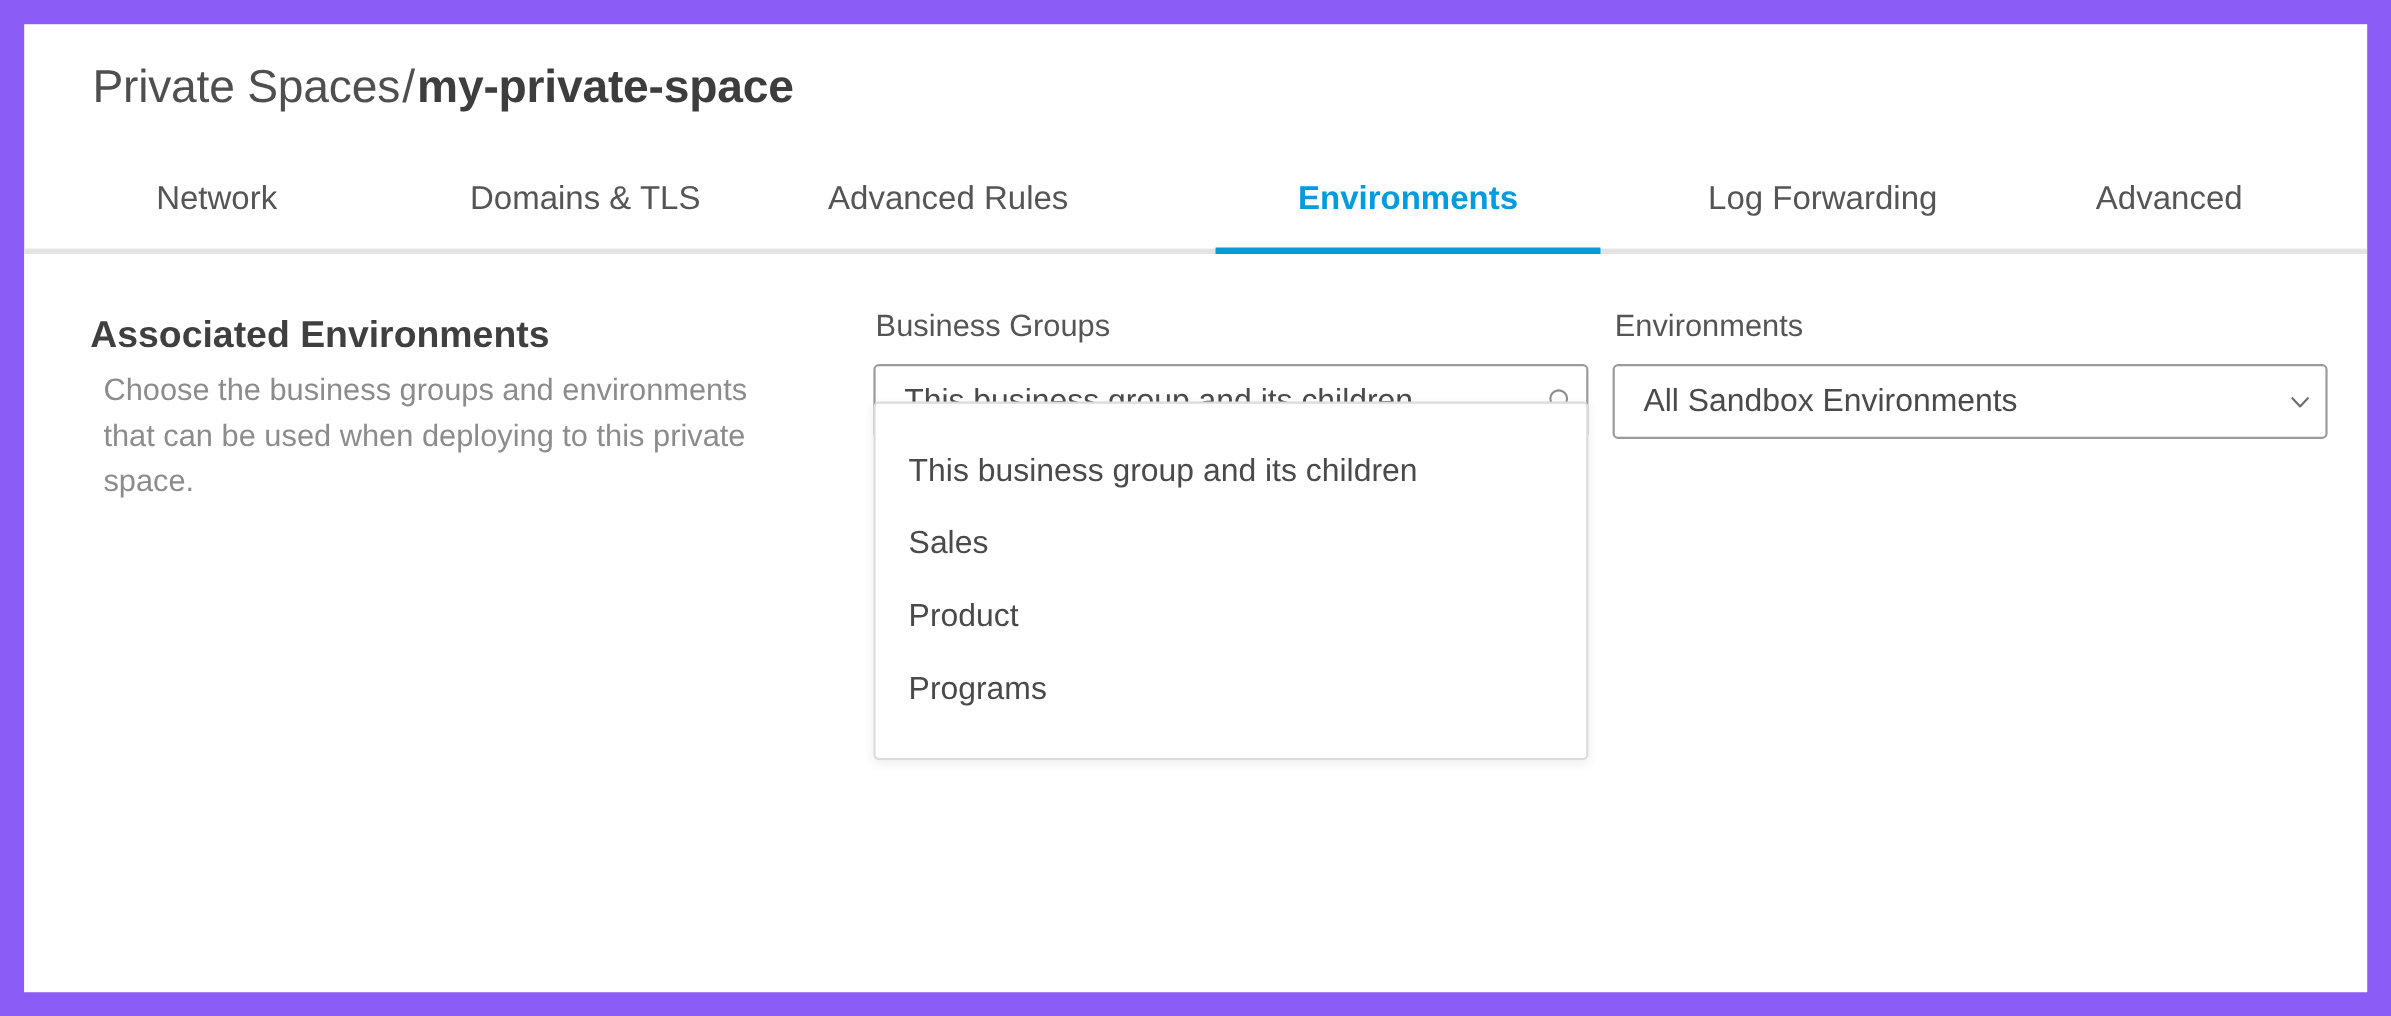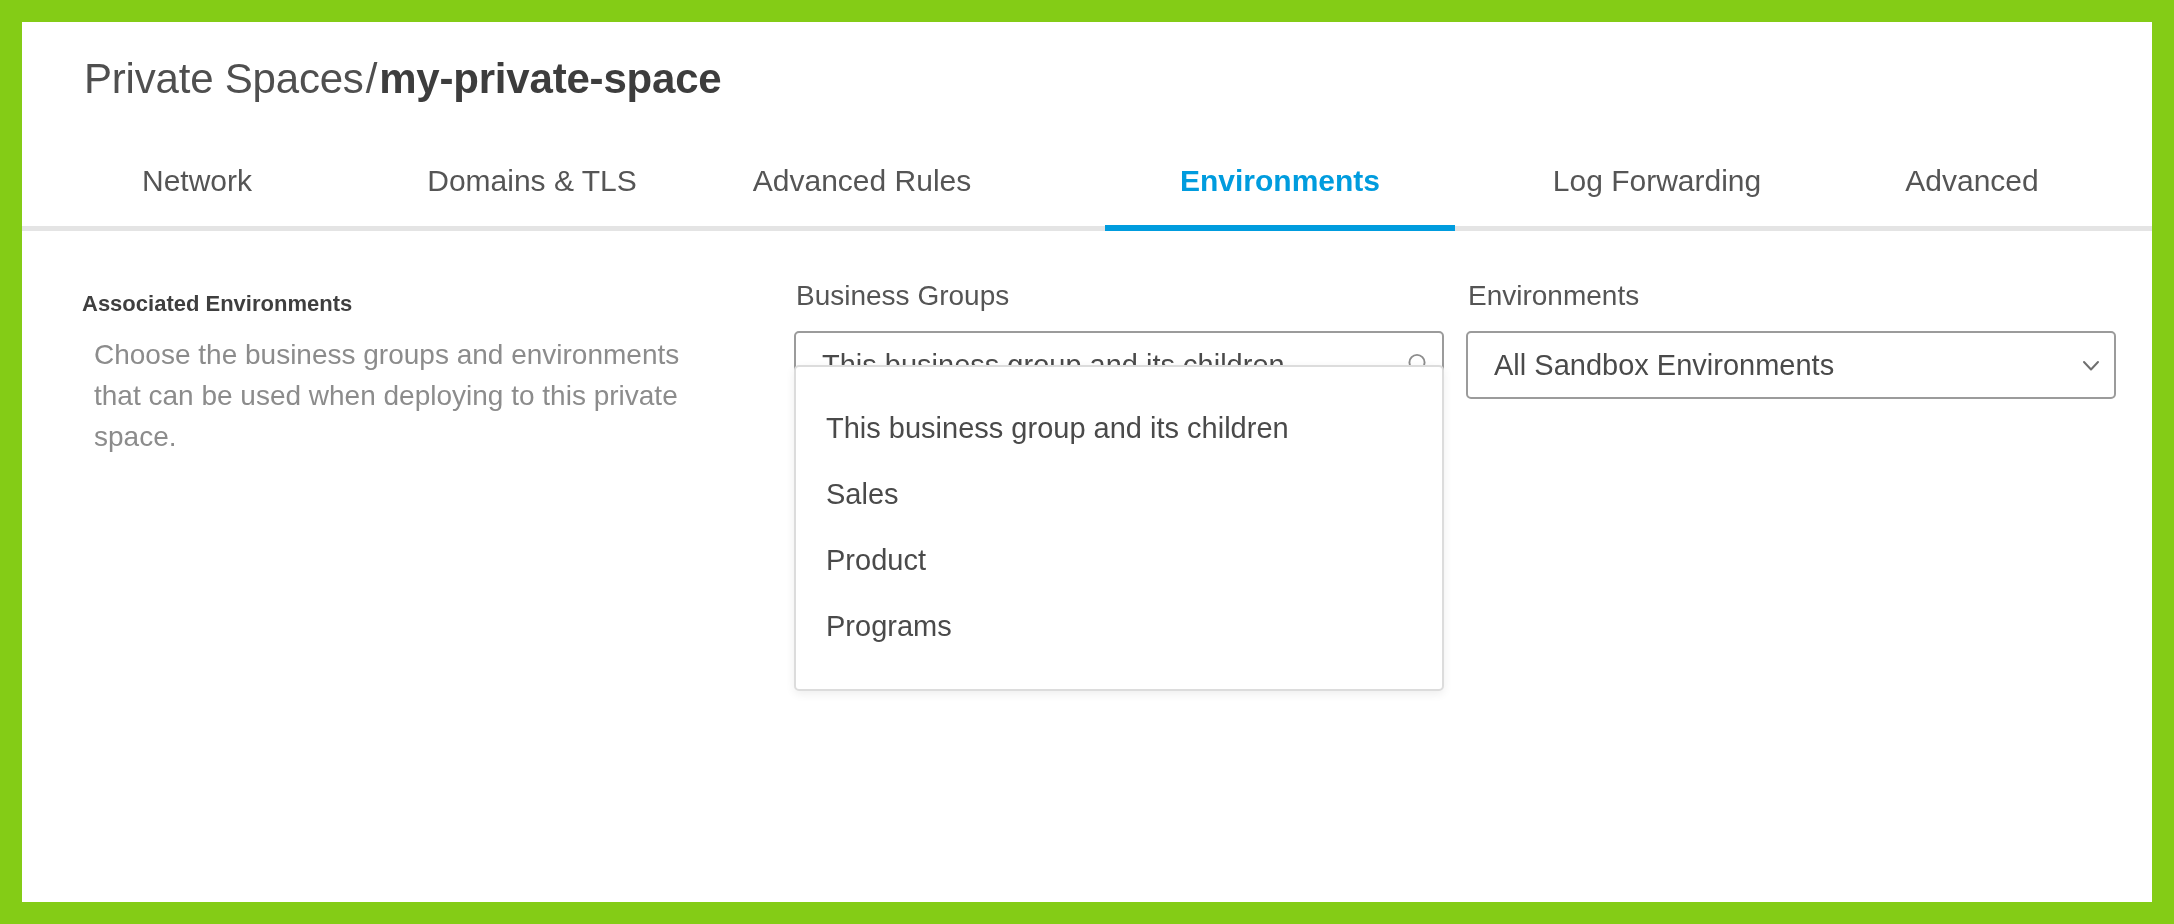--- a/index.html
+++ b/index.html
@@ -15,21 +15,21 @@
     font-family: "Liberation Sans", sans-serif;
     -webkit-font-smoothing: antialiased;
   }
 
   
   #app-frame {
     position: absolute;
     left: 0; top: 0;
     width: 2174px;
     height: 924px;
-    background: #84cc16;
+    background: #8b5cf6;
     box-sizing: border-box;
   }
   #app-window {
     position: absolute;
     left: 22px;
     top: 22px;
     width: 2130px;
     height: 880px;
     background: #ffffff;
     box-sizing: border-box;
@@ -107,21 +107,21 @@
   }
 
   
   .desc-col {
     position: absolute;
     left: 60px;
     top: 55px;
     width: 650px;
   }
   .desc-title {
-    font-size: 22px;
+    font-size: 34px;
     font-weight: 700;
     color: #3f3f3f;
     line-height: 36px;
     margin: 0 0 6px 0;
   }
   .desc-body {
     font-size: 28px;
     color: #8c8c8c;
     line-height: 41px;
     margin: 12px;

